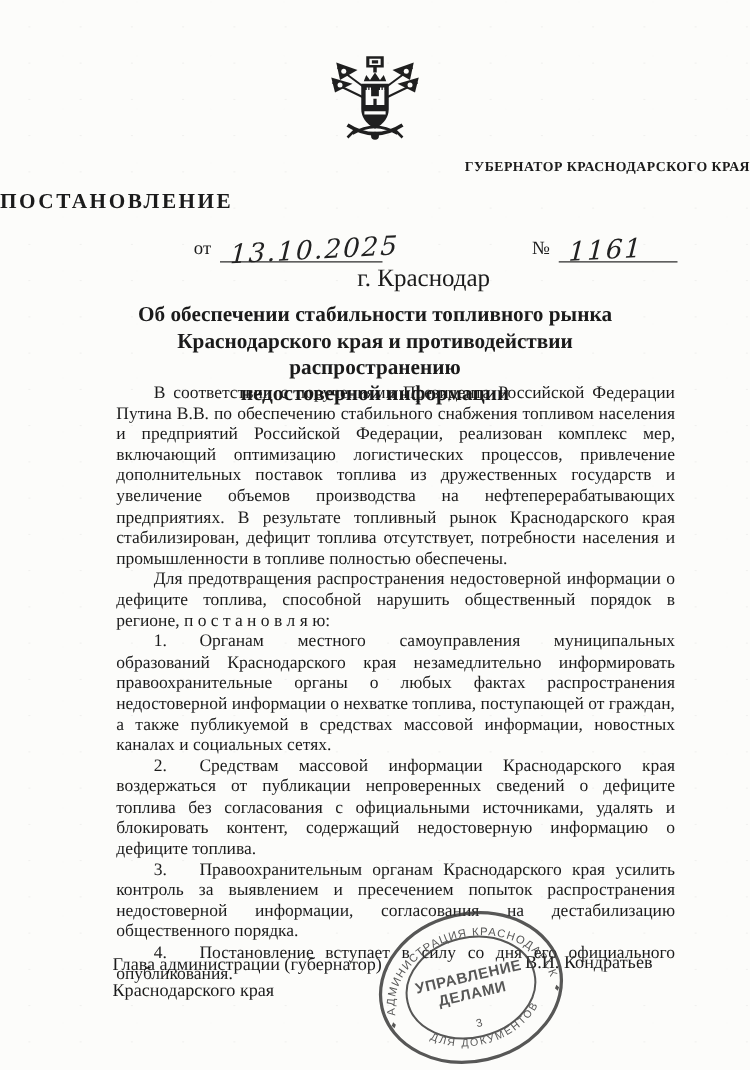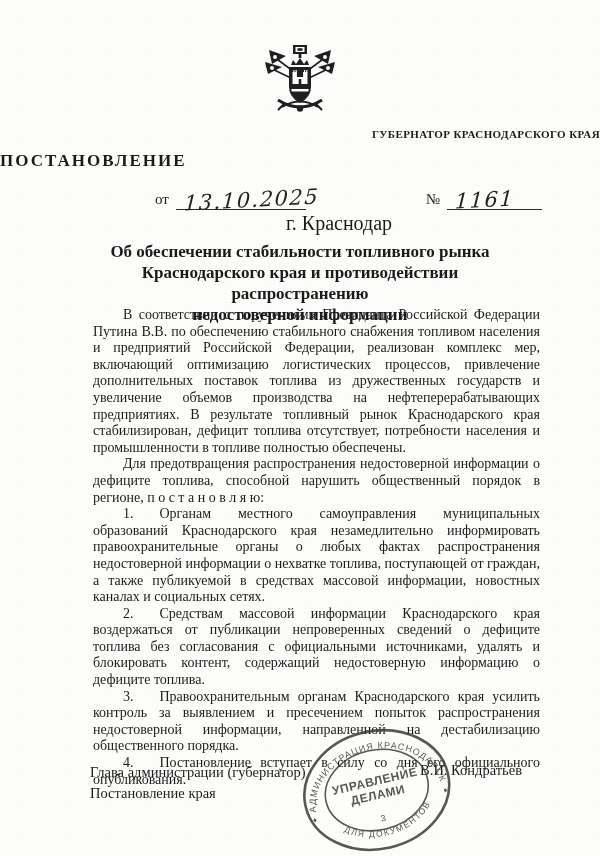--- a/index.html
+++ b/index.html
@@ -134,28 +134,28 @@
     <div>Об обеспечении стабильности топливного рынка</div>
     <div>Краснодарского края и противодействии распространению</div>
     <div>недостоверной информации</div>
   </div>
 
   <div class="body">
     <p>В соответствии с поручениями Президента Российской Федерации Путина В.В. по обеспечению стабильного снабжения топливом населения и предприятий Российской Федерации, реализован комплекс мер, включающий оптимизацию логистических процессов, привлечение дополнительных поставок топлива из дружественных государств и увеличение объемов производства на нефтеперерабатывающих предприятиях. В результате топливный рынок Краснодарского края стабилизирован, дефицит топлива отсутствует, потребности населения и промышленности в топливе полностью обеспечены.</p>
     <p>Для предотвращения распространения недостоверной информации о дефиците топлива, способной нарушить общественный порядок в регионе, п о с т а н о в л я ю:</p>
     <p class="item"><span class="item-num">1.</span><span>Органам местного самоуправления муниципальных образований Краснодарского края незамедлительно информировать правоохранительные органы о любых фактах распространения недостоверной информации о нехватке топлива, поступающей от граждан, а также публикуемой в средствах массовой информации, новостных каналах и социальных сетях.</span></p>
     <p class="item"><span class="item-num">2.</span><span>Средствам массовой информации Краснодарского края воздержаться от публикации непроверенных сведений о дефиците топлива без согласования с официальными источниками, удалять и блокировать контент, содержащий недостоверную информацию о дефиците топлива.</span></p>
-    <p class="item"><span class="item-num">3.</span><span>Правоохранительным органам Краснодарского края усилить контроль за выявлением и пресечением попыток распространения недостоверной информации, направленной на дестабилизацию общественного порядка.</span></p>
+    <p class="item"><span class="item-num">3.</span><span>Правоохранительным органам Краснодарского края усилить контроль за выявлением и пресечением попыток распространения недостоверной информации, согласования на дестабилизацию общественного порядка.</span></p>
     <p class="item"><span class="item-num">4.</span><span>Постановление вступает в силу со дня его официального опубликования.</span></p>
   </div>
 
   <div class="signature">
     <div class="sig-position">
       <div>Глава администрации (губернатор)</div>
-      <div>Постановление края</div>
+      <div>Краснодарского края</div>
     </div>
     <div class="sig-name">В.И. Кондратьев</div>
   </div>
 
   <svg class="stamp" width="162" height="134" viewBox="0 0 162 134">
     <defs>
       <path id="arcTop" d="M 17,76 A 63,50 0 1 1 145,76" fill="none"></path>
       <path id="arcBottom" d="M 30,89 A 59,47 0 0 0 132,89" fill="none"></path>
     </defs>
     <ellipse cx="81" cy="66" rx="73" ry="59" stroke-width="2.6"></ellipse>

